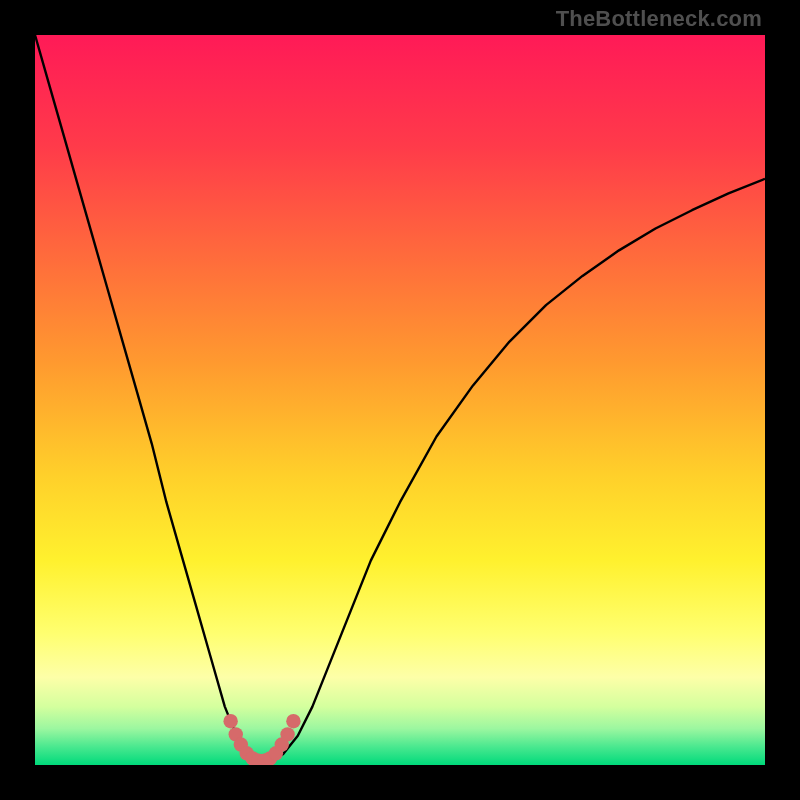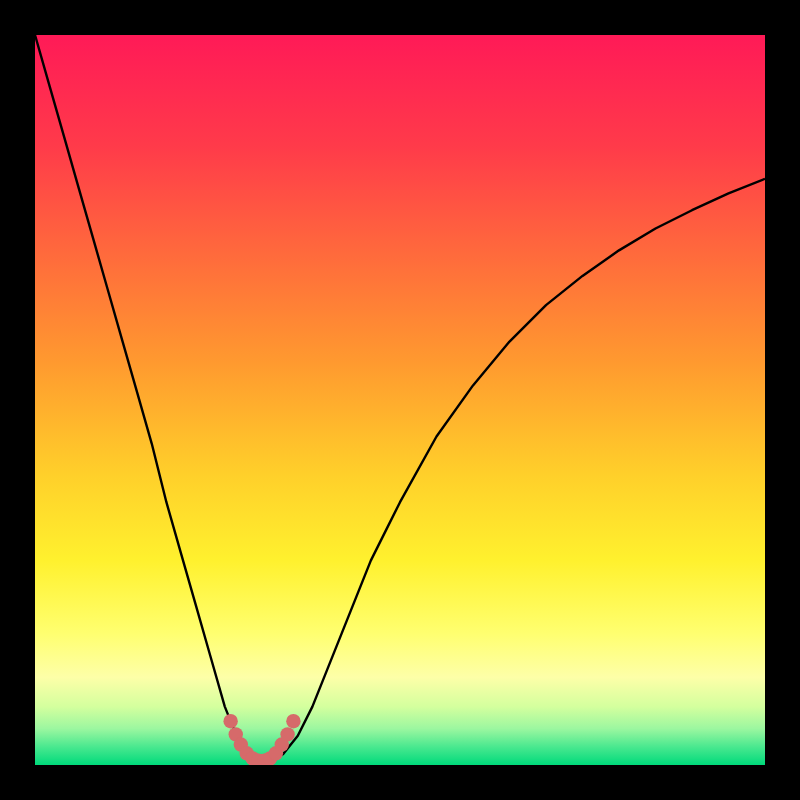--- a/index.html
+++ b/index.html
@@ -33,20 +33,21 @@
     color: #4f4f4f;
     letter-spacing: 0.2px;
     user-select: none;
   }
   svg { display: block; }
 </style>
 </head>
 <body>
 
 <div class="frame">
+  <div class="watermark">TheBottleneck.com</div>
   <div class="plot">
     <svg id="chart-svg" width="730" height="730" viewBox="0 0 730 730" preserveAspectRatio="none">
         <defs>
           <linearGradient id="bg-grad" x1="0" y1="0" x2="0" y2="1">
             <stop offset="0%" stop-color="#ff1a57"></stop>
             <stop offset="15%" stop-color="#ff3a4a"></stop>
             <stop offset="30%" stop-color="#ff6a3c"></stop>
             <stop offset="45%" stop-color="#ff9a2f"></stop>
             <stop offset="60%" stop-color="#ffcf2a"></stop>
             <stop offset="72%" stop-color="#fff12e"></stop>

